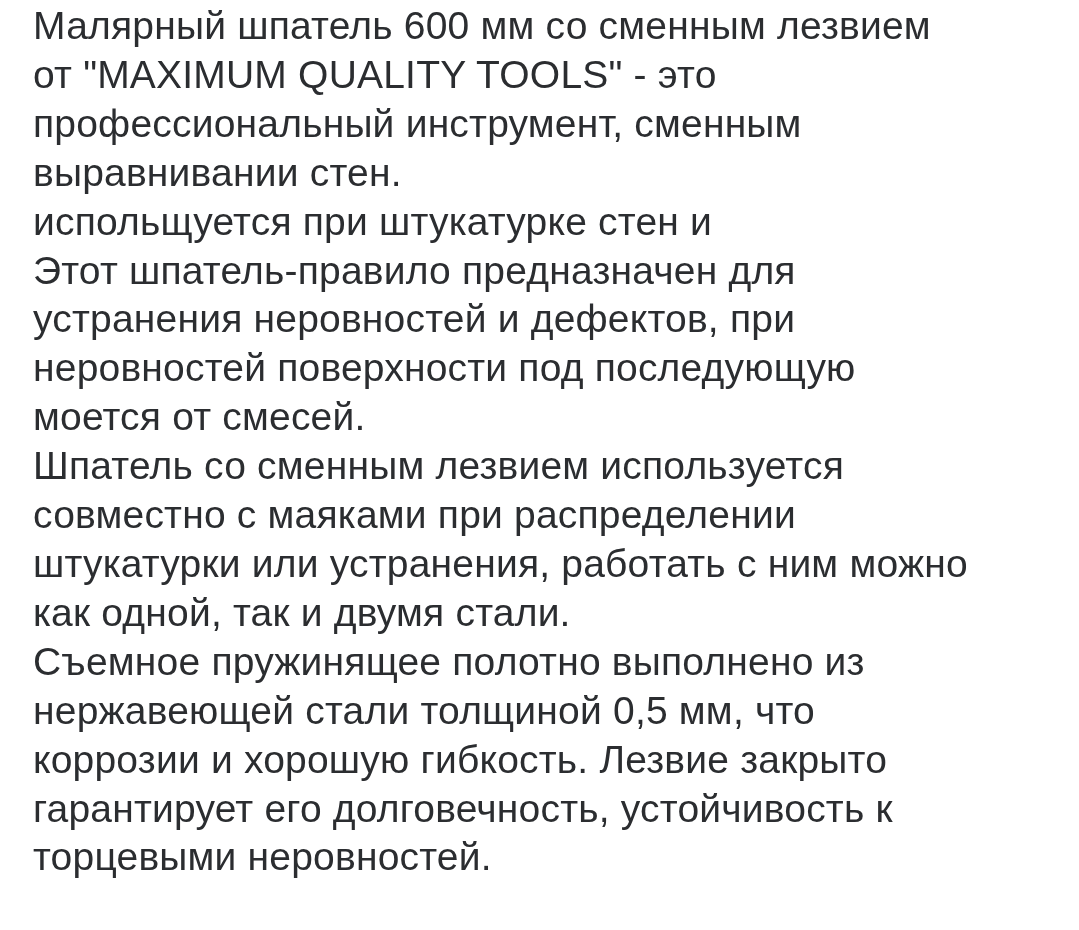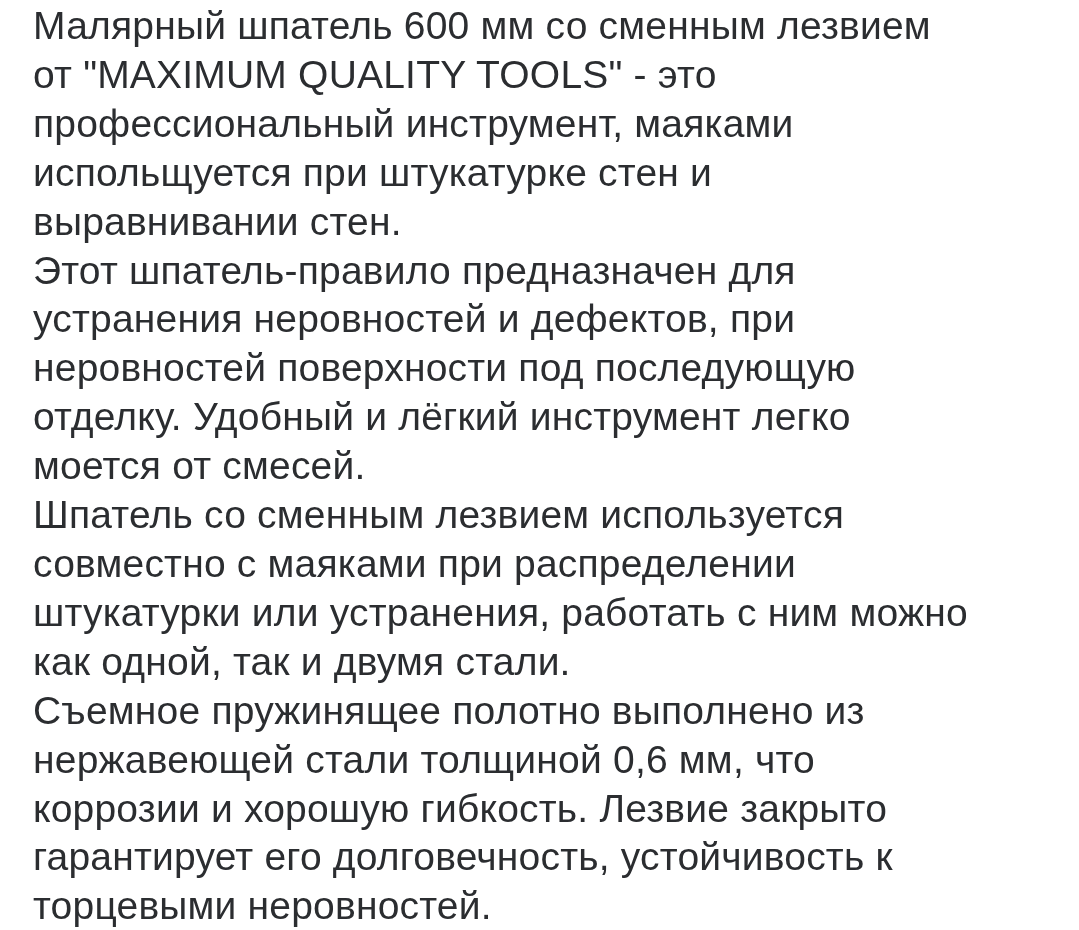--- a/index.html
+++ b/index.html
@@ -34,41 +34,40 @@
   }
 </style>
 </head>
 <body>
 
 <div class="description">
 
   <p>
     <span class="line">Малярный шпатель 600 мм со сменным лезвием</span>
     <span class="line">от "MAXIMUM QUALITY TOOLS" - это</span>
-    <span class="line">профессиональный инструмент, маяками</span>
+    <span class="line">профессиональный инструмент, сменным</span>
+    <span class="line">выравнивании стен.</span>
     <span class="line">испольщуется при штукатурке стен и</span>
-    <span class="line">выравнивании стен.</span>
   </p>
 
   <p>
     <span class="line">Этот шпатель-правило предназначен для</span>
     <span class="line">устранения неровностей и дефектов, при</span>
     <span class="line">неровностей поверхности под последующую</span>
-    <span class="line">отделку. Удобный и лёгкий инструмент легко</span>
     <span class="line">моется от смесей.</span>
   </p>
 
   <p>
     <span class="line">Шпатель со сменным лезвием используется</span>
     <span class="line">совместно с маяками при распределении</span>
     <span class="line">штукатурки или устранения, работать с ним можно</span>
     <span class="line">как одной, так и двумя стали.</span>
   </p>
 
   <p>
     <span class="line">Съемное пружинящее полотно выполнено из</span>
-    <span class="line">нержавеющей стали толщиной 0,6 мм, что</span>
+    <span class="line">нержавеющей стали толщиной 0,5 мм, что</span>
     <span class="line">коррозии и хорошую гибкость. Лезвие закрыто</span>
     <span class="line">гарантирует его долговечность, устойчивость к</span>
     <span class="line">торцевыми неровностей.</span>
   </p>
 
 </div>
 
 </body></html>

